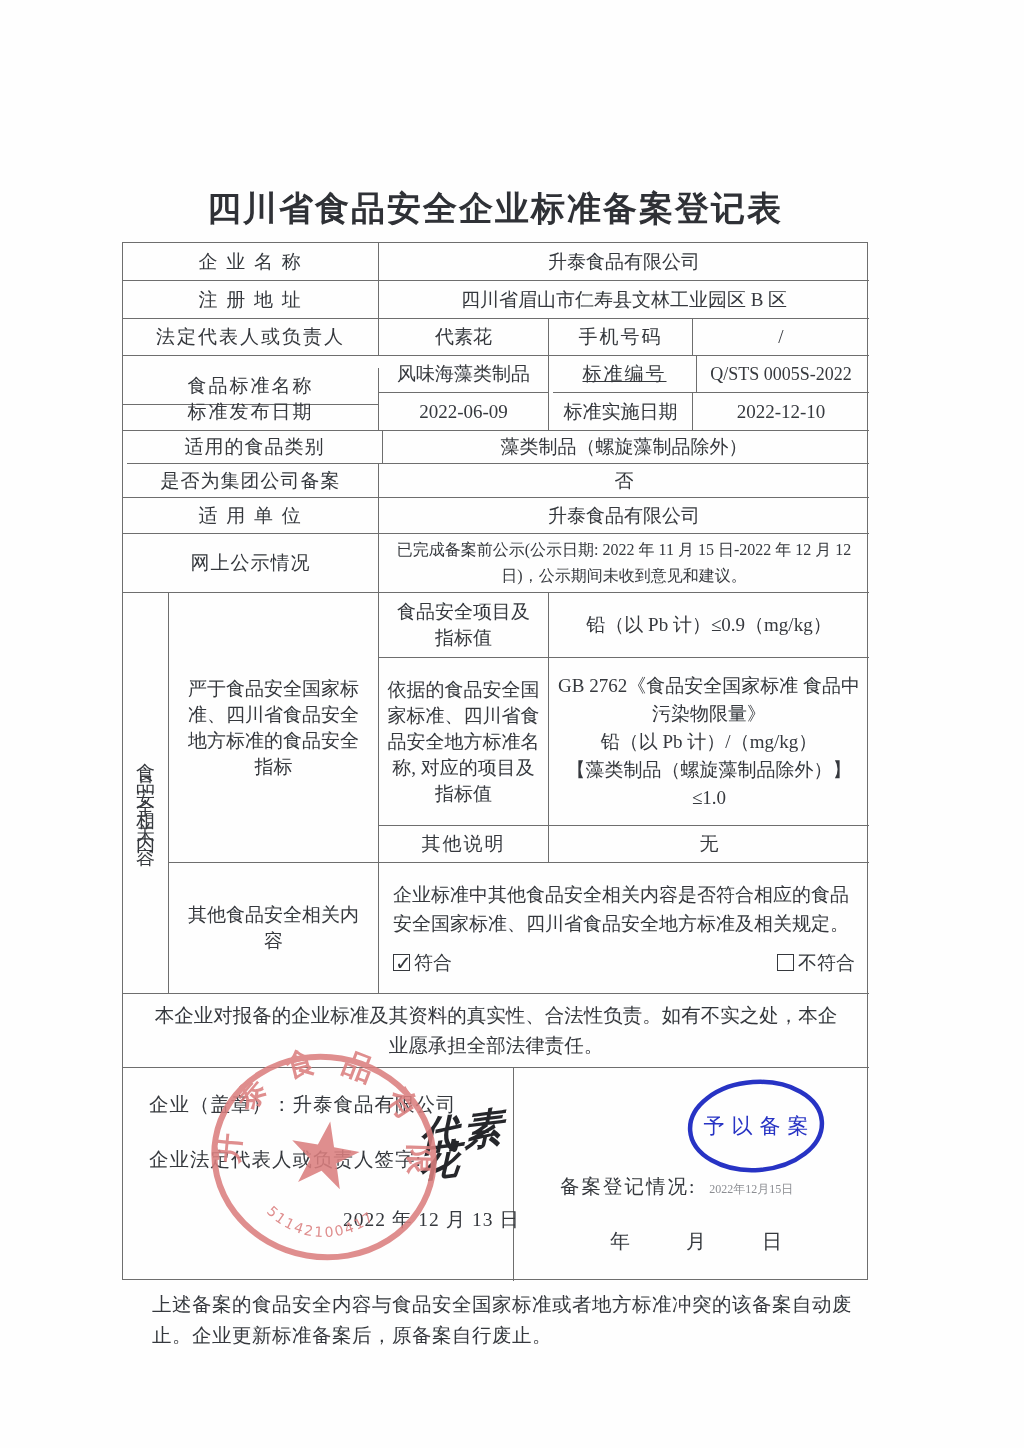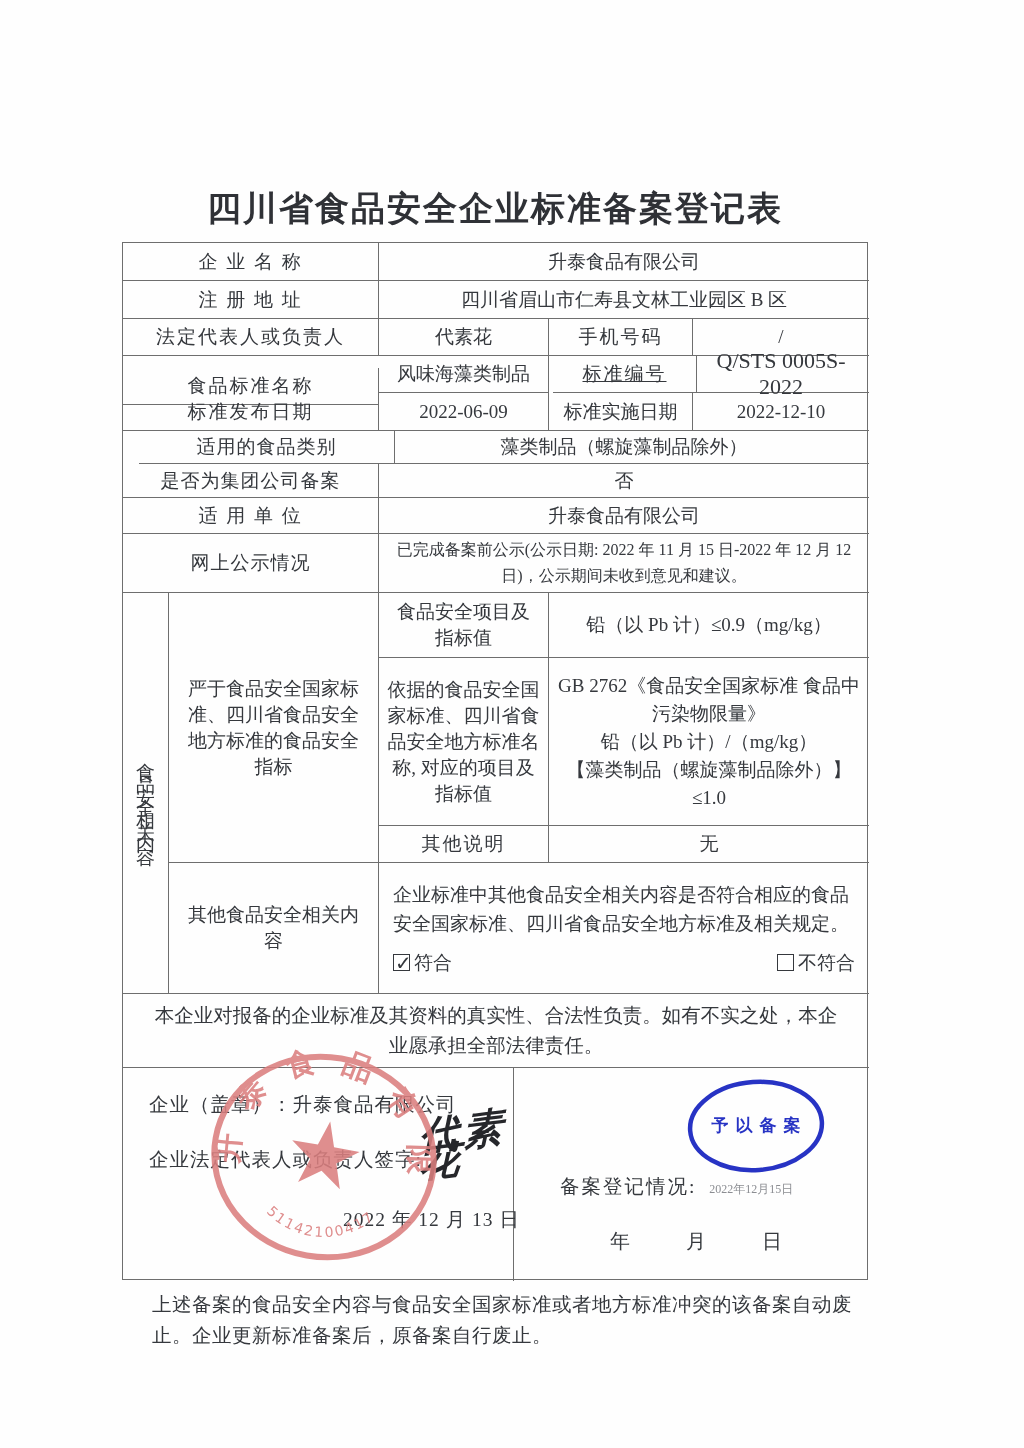--- a/index.html
+++ b/index.html
@@ -19,21 +19,21 @@
          font-weight:700;font-size:34px;letter-spacing:2px;color:#2f3136;}
 
   #tbl{position:absolute;left:122px;top:242px;width:746px;height:1038px;
        border:1px solid var(--bc);font-size:19px;}
   .c{position:absolute;border-right:1px solid var(--bc);border-bottom:1px solid var(--bc);
      display:flex;align-items:center;justify-content:center;text-align:center;
      line-height:26px;padding:2px 6px;}
   .c.nr{border-right:none;}
   .c.nb{border-bottom:none;}
   .lab{letter-spacing:2px;}
-  .small{font-size:22px;}
+  .small{font-size:18px;}
   .left{justify-content:flex-start;text-align:left;}
 
   .vertical{writing-mode:vertical-lr;text-orientation:upright;letter-spacing:0.62em;
             padding-top:4px;font-size:19px;}
 
   .multiline{flex-direction:column;justify-content:center;}
   .multiline div{width:100%;}
 
   .checkline{display:flex;width:72%;margin:10px auto 0;justify-content:space-between;}
   .cbitem{display:flex;align-items:center;gap:4px;}
@@ -50,21 +50,21 @@
   .graydate{color:var(--gray-date);font-size:12px;letter-spacing:0;}
 
   .ymd{position:absolute;left:0;top:160px;width:100%;display:flex;gap:56px;
        padding-left:96px;font-size:20px;}
 
   .stamp-seal{position:absolute;left:83px;top:806px;width:236px;height:216px;z-index:5;
               opacity:0.88;pointer-events:none;}
   .stamp-oval{position:absolute;left:170px;top:8px;width:144px;height:100px;z-index:5;}
   .stamp-oval-text{position:absolute;left:170px;top:8px;width:144px;height:100px;z-index:6;
         display:flex;align-items:center;justify-content:center;color:var(--stamp);
-        font-size:17px;letter-spacing:7px;padding-left:7px;font-weight:bold;}
+        font-size:21px;letter-spacing:7px;padding-left:7px;}
 
   .footer{position:absolute;left:152px;top:1289px;width:712px;font-size:19.5px;
           line-height:31px;text-align:left;letter-spacing:0.5px;}
 </style>
 </head>
 <body>
 
 <div id="page">
 
   <div class="title">四川省食品安全企业标准备案登记表</div>
@@ -85,21 +85,21 @@
     <div class="c lab" style="left:0;top:113px;width:256px;height:37px;margin-top:12px;">食品标准名称</div>
     <div class="c" style="left:256px;top:113px;width:170px;height:37px;">风味海藻类制品</div>
     <div class="c lab" style="left:430px;top:113px;width:144px;height:37px;text-decoration:underline;">标准编号</div>
     <div class="c nr small" style="left:570px;top:113px;width:176px;height:37px;">Q/STS 0005S-2022</div>
 
     <div class="c lab" style="left:0;top:150px;width:256px;height:38px;">标准发布日期</div>
     <div class="c" style="left:256px;top:150px;width:170px;height:38px;">2022-06-09</div>
     <div class="c lab" style="left:426px;top:150px;width:144px;height:38px;letter-spacing:0;">标准实施日期</div>
     <div class="c nr" style="left:570px;top:150px;width:176px;height:38px;">2022-12-10</div>
 
-    <div class="c lab" style="left:16px;top:188px;width:256px;height:33px;letter-spacing:1px;">适用的食品类别</div>
+    <div class="c lab" style="left:4px;top:188px;width:256px;height:33px;letter-spacing:1px;">适用的食品类别</div>
     <div class="c nr" style="left:256px;top:188px;width:490px;height:33px;">藻类制品（螺旋藻制品除外）</div>
 
     <div class="c lab" style="left:0;top:221px;width:256px;height:34px;letter-spacing:1px;">是否为集团公司备案</div>
     <div class="c nr" style="left:256px;top:221px;width:490px;height:34px;">否</div>
 
     <div class="c lab" style="left:0;top:255px;width:256px;height:36px;">适 用 单 位</div>
     <div class="c nr" style="left:256px;top:255px;width:490px;height:36px;">升泰食品有限公司</div>
 
     <div class="c lab" style="left:0;top:291px;width:256px;height:59px;letter-spacing:1px;">网上公示情况</div>
     <div class="c nr" style="left:256px;top:291px;width:490px;height:59px;font-size:16px;line-height:26px;padding:2px 10px;">已完成备案前公示(公示日期: 2022 年 11 月 15 日-2022 年 12 月 12 日)，公示期间未收到意见和建议。</div>

